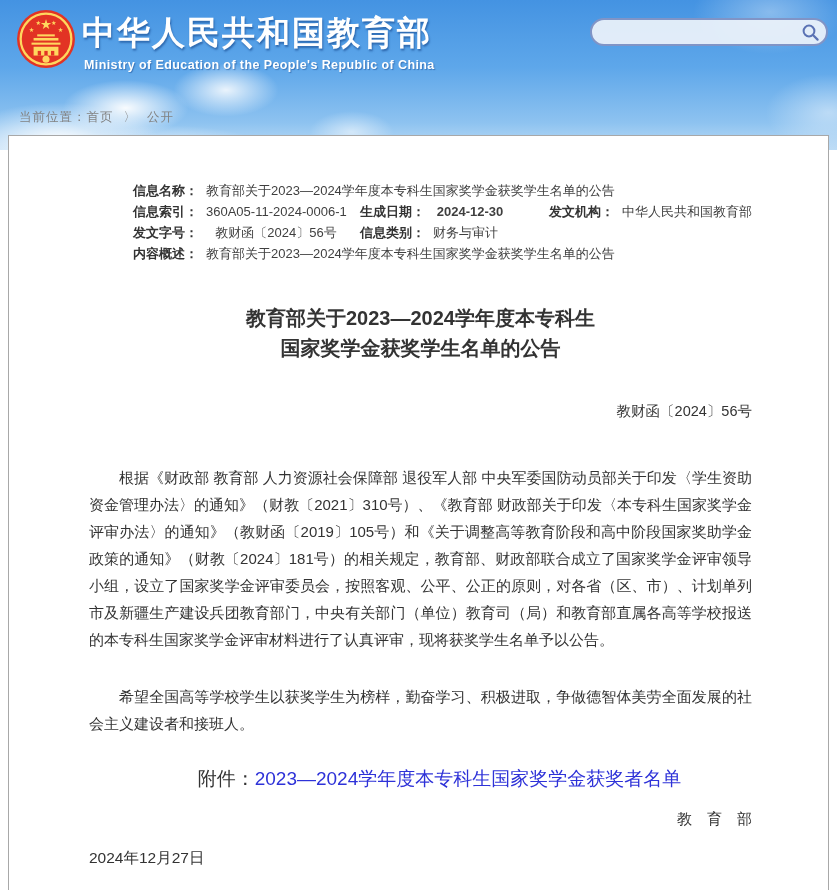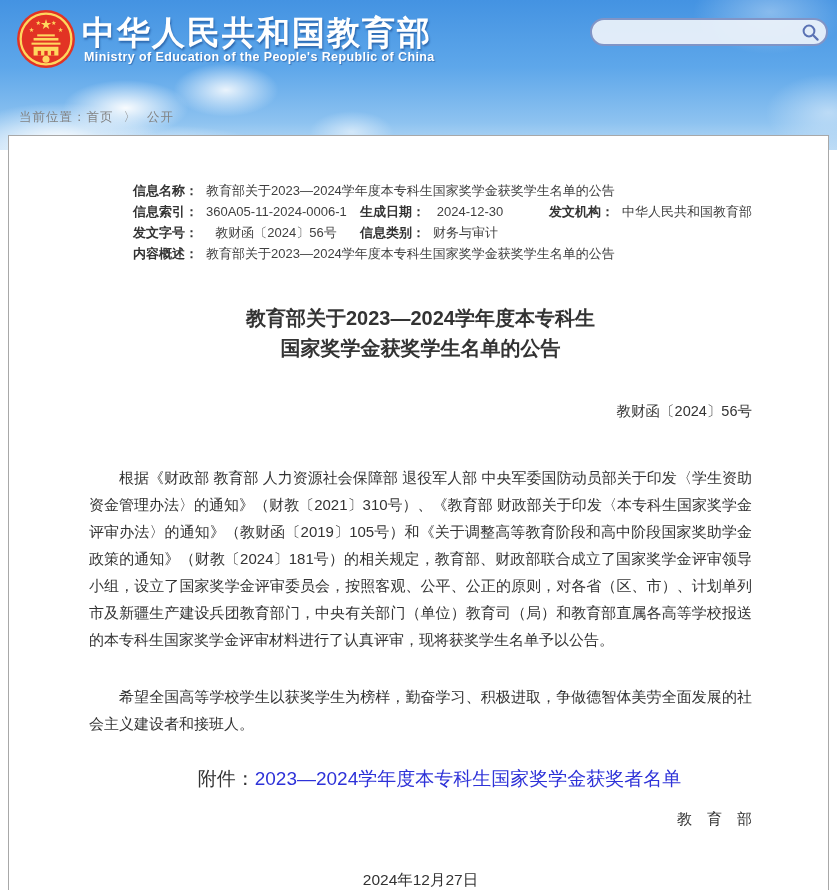--- a/index.html
+++ b/index.html
@@ -22,21 +22,21 @@
       radial-gradient(90px 55px at 99% 75%, rgba(255,255,255,.45), transparent 70%),
       linear-gradient(180deg, var(--header_blue,#4493e2) 0%, #5ea7ea 45%, #8ec3f0 82%, #bddcf6 100%);
   }
   .emblem { position:absolute; left:16px; top:8px; width:60px; height:62px; }
   .site-title {
     position:absolute; left:82px; top:11px;
     color:#fff; font-size:33px; font-weight:bold; letter-spacing:2px;
     text-shadow:1px 2px 2px rgba(25,75,145,.65); white-space:nowrap;
   }
   .site-subtitle {
-    position:absolute; left:84px; top:50px;
+    position:absolute; left:84px; top:58px;
     color:#fff; font-size:12.5px; font-weight:bold; letter-spacing:.4px;
     text-shadow:1px 1px 1px rgba(25,75,145,.55); white-space:nowrap;
   }
   
   .search {
     position:absolute; top:18px; right:9px; width:238px; height:28px;
     border:2px solid #8094c6; border-radius:15px;
     background:rgba(236,242,250,.93);
   }
   .search input {
@@ -59,38 +59,38 @@
     background:#fff; border:1px solid #a8a8a8;
     padding:44px 76px 0 80px;
     color:#3a3a3a;
   }
   
   .meta { font-size:13px; line-height:21px; color:#3f3f3f; }
   .mrow { display:flex; white-space:nowrap; }
   .mlabel { font-weight:bold; color:#333; flex:0 0 auto;margin-left:44px; }
   .mval { margin-left:8px;text-align:center; }
   .mval.w1 { width:140px; }
-  .mval.w2 { width:76px; }
+  .mval.w2 { width:76px;font-weight:bold; }
   .gap1 { margin-left:14px; }
   .gap2 { margin-left:42px; }
   
   .doc-title {
     margin-top:39px; text-align:center;
     font-size:20px; font-weight:bold; color:#333; line-height:30px;
   }
   .doc-num { margin-top:39px; text-align:right; font-size:14.5px; color:#333; }
   .body-par {
     margin:0; margin-top:30px; font-size:15px; line-height:27px; color:#333;
     text-indent:2em; text-align:justify;
   }
   .body-par.first { margin-top:43px; }
   .attachment { margin-top:29px; font-size:19px; color:#333; text-indent:2em;text-align:center; }
   .attachment a { color:var(--link_blue,#2e32d8); text-decoration:none; cursor:pointer; }
   .signature { margin-top:18px; text-align:right; font-size:15px; color:#333; }
-  .doc-date { margin-top:41px; text-align:center; font-size:15.5px; color:#333; }
+  .doc-date { margin-top:19px; text-align:left; font-size:15.5px; color:#333; }
 </style>
 </head>
 <body>
 
 <div class="sky">
 
   <svg class="emblem" viewBox="0 0 58 58">
     <circle cx="29" cy="29" r="28" fill="#e23324"></circle>
     <circle cx="29" cy="29" r="24.5" fill="none" stroke="#ffd75e" stroke-width="2.2"></circle>
     <text x="29" y="19" font-size="13" text-anchor="middle" fill="#ffd75e">★</text>

